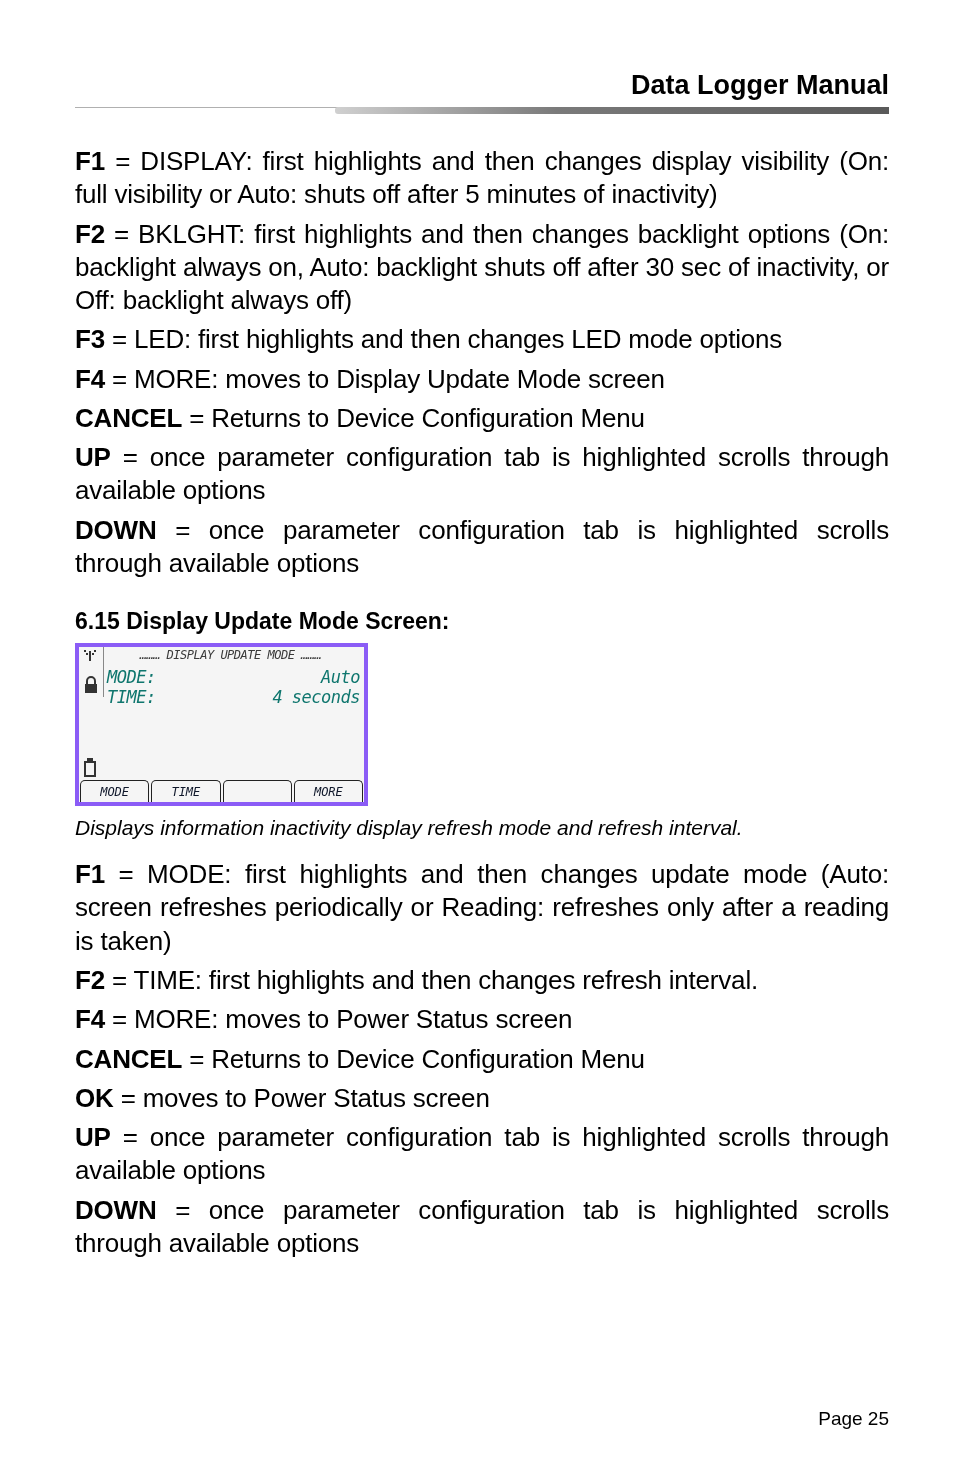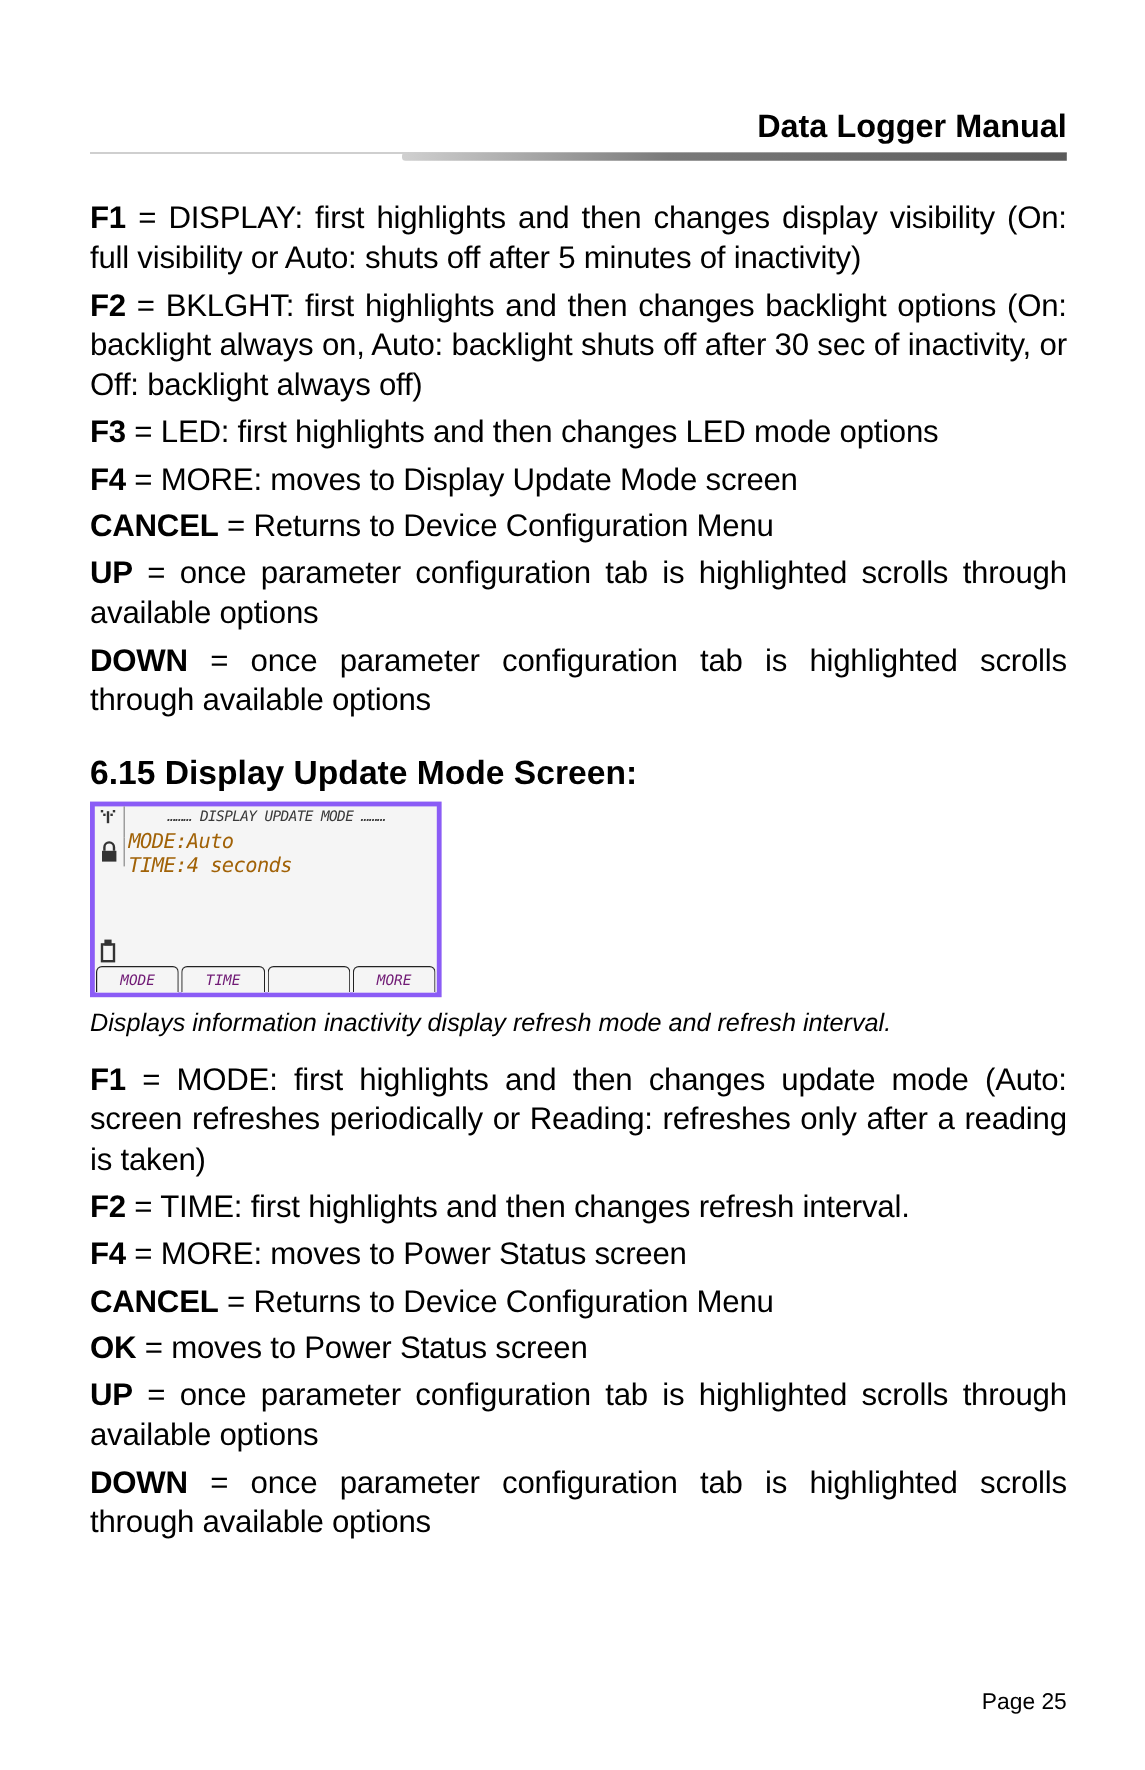--- a/index.html
+++ b/index.html
@@ -14,21 +14,20 @@
     box-sizing: border-box;
   }
   .page {
     padding: 70px 65px 40px 75px;
   }
   .header-title {
     text-align: right;
     font-size: 27px;
     font-weight: bold;
     margin-bottom: 6px;
-    margin-top: 20px;
   }
   .header-rule {
     position: relative;
     height: 10px;
     margin-bottom: 28px;
   }
   .header-rule .thin {
     position: absolute;
     left: 0;
     right: 0;
@@ -48,21 +47,21 @@
   .body-text {
     font-size: 26px;
     line-height: 1.28;
     letter-spacing: -0.2px;
     text-align: justify;
   }
   .para {
     margin-bottom: 6px;
   }
   .section-heading {
-    font-size: 28px;
+    font-size: 23px;
     font-weight: bold;
     margin-top: 28px;
     margin-bottom: 8px;
   }
   .lcd-wrap {
     margin: 4px 0 10px 0;
   }
   .lcd {
     width: 285px;
     height: 155px;
@@ -107,22 +106,23 @@
     bottom: 22px;
     left: 0px;
     width: 24px;
     height: 24px;
   }
   .lcd .row {
     position: absolute;
     left: 28px;
     right: 4px;
     font-size: 17px;
-    color: #a16207;
+    color: #0f766e;
     display: flex;
+    justify-content: space-between;
     font-family: "Lucida Console", monospace;
     letter-spacing: -0.5px;
   }
   .lcd .row1 { top: 20px; }
   .lcd .row2 { top: 40px; }
   .lcd .rlabel { font-weight: normal; }
   .lcd .rval { font-weight: normal; }
   .lcd .softkeys {
     position: absolute;
     bottom: 0;
@@ -135,21 +135,21 @@
     border: 1.5px solid #222;
     border-bottom: none;
     border-radius: 5px 5px 0 0;
     margin: 0 1px;
     flex: 1;
     display: flex;
     align-items: center;
     justify-content: center;
     font-size: 12px;
     font-family: "Lucida Console", monospace;
-    color: #701a75;
+    color: #0f172a;
     background: #f5f5f5;
   }
   .caption {
     font-style: italic;
     font-size: 21px;
     margin: 10px 0 18px 0;
   }
   .footer {
     position: absolute;
     bottom: 45px;

